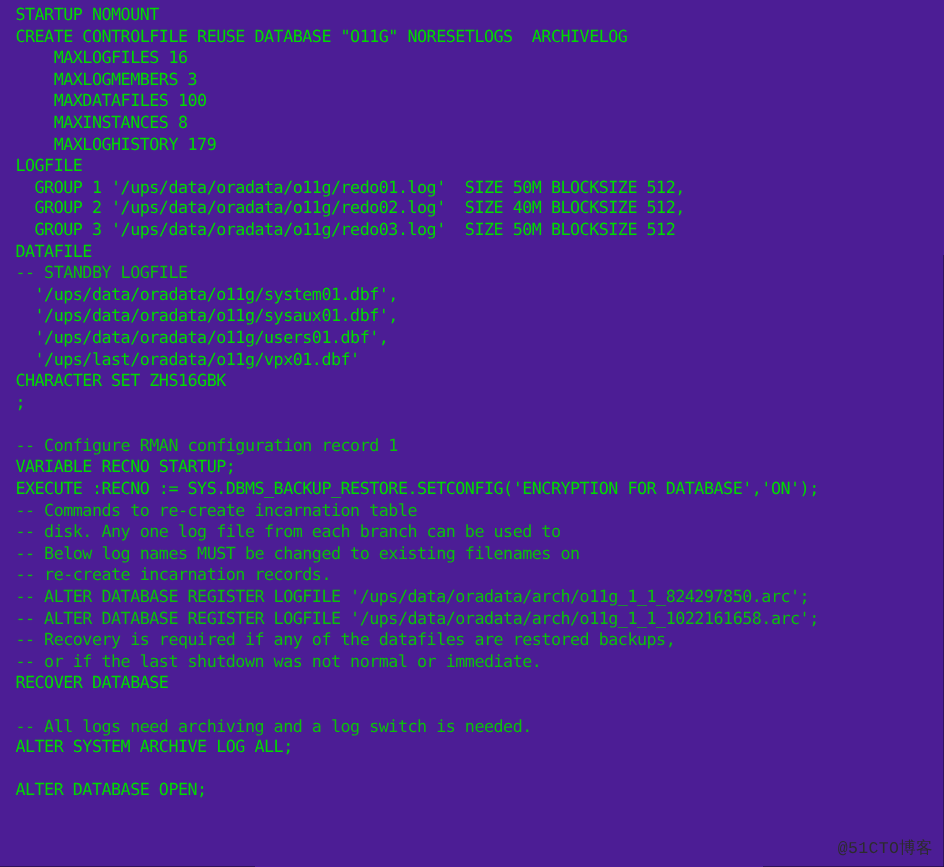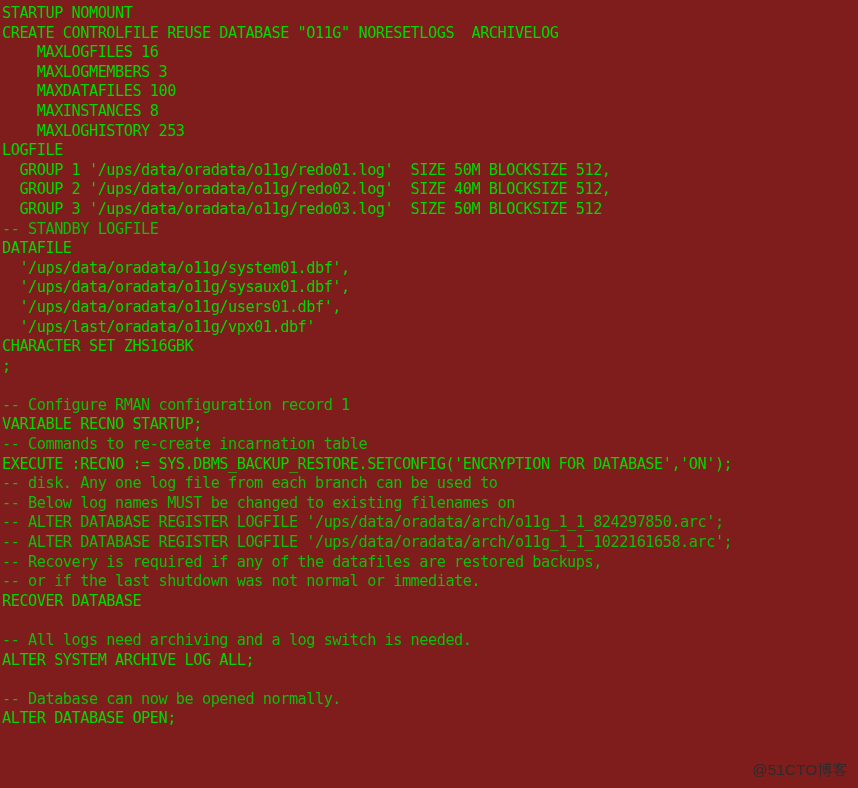--- a/index.html
+++ b/index.html
@@ -13,22 +13,22 @@
     overflow: hidden;
     position: relative;
     font-family: "DejaVu Sans Mono", "Liberation Mono", monospace;
   }
   #terminal {
     position: absolute;
     left: 0;
     top: 0;
     width: 858px;
     height: 788px;
-    background: #7f1d1d;
-    padding: 4px 0 0 0;
+    background: #4c1d95;
+    padding: 4px 0 0 12px;
     box-sizing: border-box;
   }
   .code-line {
     display: block;
     font-family: "DejaVu Sans Mono", "Liberation Mono", monospace;
     font-size: 15.2px;
     line-height: 19.6px;
     height: 19.6px;
     letter-spacing: -0.45px;
     white-space: pre;
@@ -38,66 +38,66 @@
   .code-line.comment {
     color: #0bbf0b;
   }
   .code-line.blank {
     color: transparent;
   }
   #watermark {
     position: absolute;
     right: 10px;
     bottom: 8px;
-    font-family: Liberation Sans, sans-serif;
+    font-family: Liberation Mono, monospace;
     font-size: 15px;
     color: #2c2c2c;
     letter-spacing: 0.3px;
     white-space: nowrap;
     user-select: none;
   }
 </style>
 </head>
 <body>
 
 <div id="terminal">
   <div id="code-body">
       <span class="code-line">STARTUP NOMOUNT</span>
       <span class="code-line">CREATE CONTROLFILE REUSE DATABASE "O11G" NORESETLOGS  ARCHIVELOG</span>
       <span class="code-line">    MAXLOGFILES 16</span>
       <span class="code-line">    MAXLOGMEMBERS 3</span>
       <span class="code-line">    MAXDATAFILES 100</span>
       <span class="code-line">    MAXINSTANCES 8</span>
-      <span class="code-line">    MAXLOGHISTORY 253</span>
+      <span class="code-line">    MAXLOGHISTORY 179</span>
       <span class="code-line">LOGFILE</span>
       <span class="code-line">  GROUP 1 '/ups/data/oradata/o11g/redo01.log'  SIZE 50M BLOCKSIZE 512,</span>
       <span class="code-line">  GROUP 2 '/ups/data/oradata/o11g/redo02.log'  SIZE 40M BLOCKSIZE 512,</span>
       <span class="code-line">  GROUP 3 '/ups/data/oradata/o11g/redo03.log'  SIZE 50M BLOCKSIZE 512</span>
+      <span class="code-line">DATAFILE</span>
       <span class="code-line comment">-- STANDBY LOGFILE</span>
-      <span class="code-line">DATAFILE</span>
       <span class="code-line">  '/ups/data/oradata/o11g/system01.dbf',</span>
       <span class="code-line">  '/ups/data/oradata/o11g/sysaux01.dbf',</span>
       <span class="code-line">  '/ups/data/oradata/o11g/users01.dbf',</span>
       <span class="code-line">  '/ups/last/oradata/o11g/vpx01.dbf'</span>
       <span class="code-line">CHARACTER SET ZHS16GBK</span>
       <span class="code-line">;</span>
       <span class="code-line blank"></span>
       <span class="code-line comment">-- Configure RMAN configuration record 1</span>
       <span class="code-line">VARIABLE RECNO STARTUP;</span>
+      <span class="code-line">EXECUTE :RECNO := SYS.DBMS_BACKUP_RESTORE.SETCONFIG('ENCRYPTION FOR DATABASE','ON');</span>
       <span class="code-line comment">-- Commands to re-create incarnation table</span>
-      <span class="code-line">EXECUTE :RECNO := SYS.DBMS_BACKUP_RESTORE.SETCONFIG('ENCRYPTION FOR DATABASE','ON');</span>
       <span class="code-line comment">-- disk. Any one log file from each branch can be used to</span>
       <span class="code-line comment">-- Below log names MUST be changed to existing filenames on</span>
+      <span class="code-line comment">-- re-create incarnation records.</span>
       <span class="code-line comment">-- ALTER DATABASE REGISTER LOGFILE '/ups/data/oradata/arch/o11g_1_1_824297850.arc';</span>
       <span class="code-line comment">-- ALTER DATABASE REGISTER LOGFILE '/ups/data/oradata/arch/o11g_1_1_1022161658.arc';</span>
       <span class="code-line comment">-- Recovery is required if any of the datafiles are restored backups,</span>
       <span class="code-line comment">-- or if the last shutdown was not normal or immediate.</span>
       <span class="code-line">RECOVER DATABASE</span>
       <span class="code-line blank"></span>
       <span class="code-line comment">-- All logs need archiving and a log switch is needed.</span>
       <span class="code-line">ALTER SYSTEM ARCHIVE LOG ALL;</span>
       <span class="code-line blank"></span>
-      <span class="code-line comment">-- Database can now be opened normally.</span>
       <span class="code-line">ALTER DATABASE OPEN;</span>
     </div>
 </div>
 
 <div id="watermark">@51CTO博客</div>
 
 </body></html>

